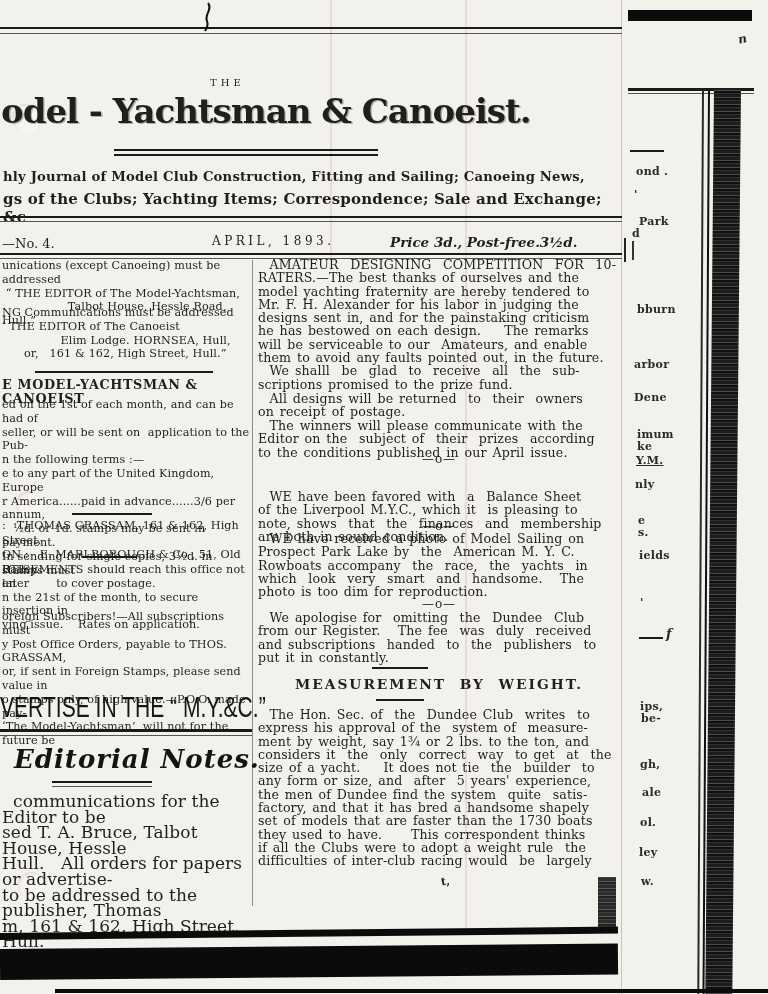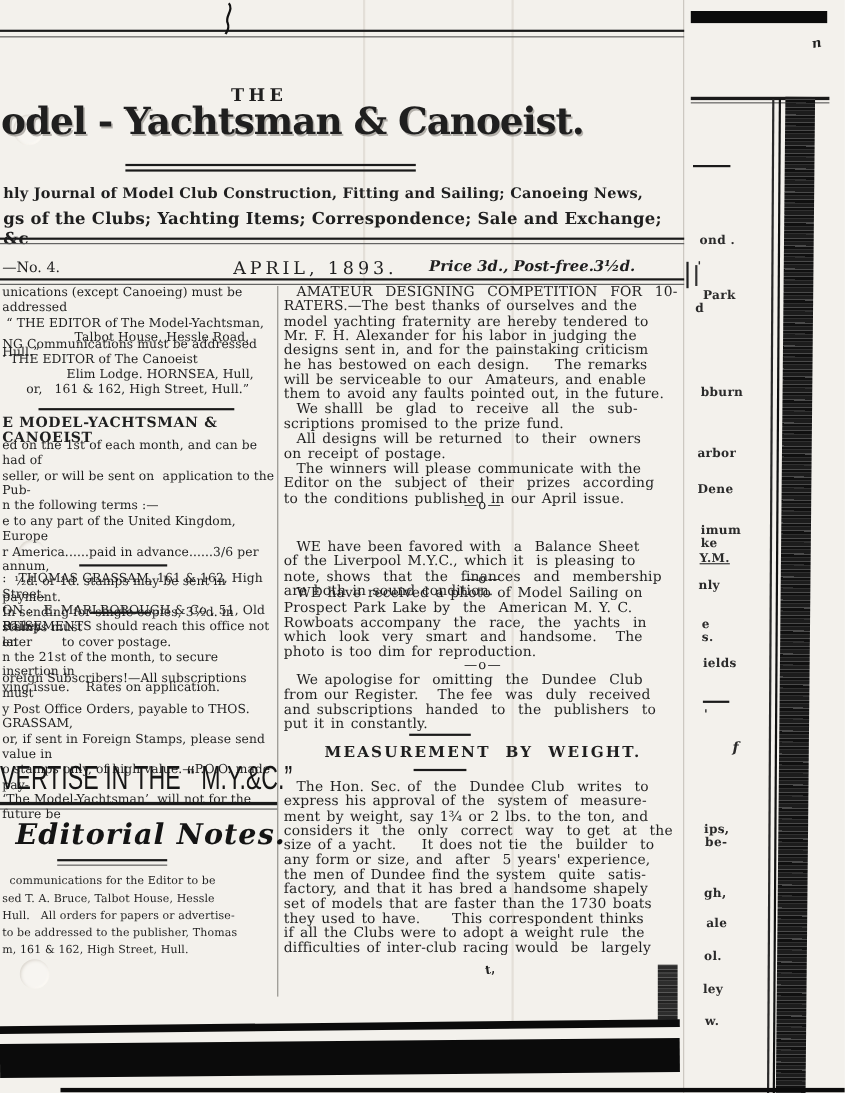--- a/index.html
+++ b/index.html
@@ -51,21 +51,20 @@
     letter-spacing:1px;
     color:#141414;
   }
   .frag{
     position:absolute;
     font-size:11px;
     font-weight:700;
     color:#2a2a2a;
     letter-spacing:0.3px;
     white-space:nowrap;
-    margin-top:47px;
   }
   .hole{
     position:absolute;border-radius:50%;
     background:#f7f5f1;
     box-shadow:inset 1px 1px 3px #d9d4cc, inset -1px -1px 2px #fffdf8;
   }
   .speckle{
     background:repeating-linear-gradient(0deg,#101010 0 2px,#4a4a4a 2px 3px,#1c1c1c 3px 6px,#303030 6px 7px);
   }
   .foldline{position:absolute;width:2px;background:#e3dfd8;}
@@ -82,33 +81,33 @@
   <div class="hole" style="left:12px;top:104px;width:28px;height:28px;"></div>
   <div class="hole" style="left:16px;top:491px;width:26px;height:26px;"></div>
   <div class="hole" style="left:18px;top:872px;width:27px;height:27px;"></div>
 
   <div class="rule" style="left:0;top:27px;width:622px;height:2px;"></div>
   <div class="rule-faint" style="left:0;top:33px;width:622px;height:1px;"></div>
   <svg class="abs" style="left:198px;top:1px;" width="20" height="32" viewBox="0 0 20 32">
     <path d="M10 2 C15 8, 6 14, 9 20 C11 25, 8 28, 7 30" stroke="#111" stroke-width="2" fill="none"></path>
   </svg>
 
-  <div class="txt" style="left:210px;top:77px;font-size:16px;font-weight:700;letter-spacing:4px;">THE</div>
+  <div class="txt" style="left:210px;top:77px;font-size:10px;font-weight:400;letter-spacing:4px;">THE</div>
   <div class="txt masthead-title" style="left:1px;top:91px;">odel - Yachtsman &amp; Canoeist.</div>
   <div class="rule" style="left:114px;top:149px;width:264px;height:2px;"></div>
   <div class="rule" style="left:114px;top:154px;width:264px;height:2px;"></div>
 
   <div class="txt" style="left:3px;top:169px;width:618px;font-size:13.2px;font-weight:700;letter-spacing:0.2px;">hly Journal of Model Club Construction, Fitting and Sailing; Canoeing News,</div>
   <div class="txt" style="left:3px;top:190px;width:618px;font-size:15px;font-weight:700;letter-spacing:0.2px;">gs of the Clubs; Yachting Items; Correspondence; Sale and Exchange; &amp;c</div>
 
   <div class="rule" style="left:0;top:216px;width:622px;height:2px;"></div>
   <div class="rule-faint" style="left:0;top:221px;width:622px;height:1px;"></div>
 
   <div class="txt" style="left:2px;top:236px;font-size:13px;">—No. 4.</div>
-  <div class="txt" style="left:212px;top:234px;font-size:16px;letter-spacing:3.5px;">APRIL, 1893.</div>
+  <div class="txt" style="left:212px;top:234px;font-size:12px;letter-spacing:3.5px;">APRIL, 1893.</div>
   <div class="txt" style="left:390px;top:234px;font-size:13.5px;font-style:italic;font-weight:700;">Price 3d., Post-free.3½d.</div>
 
   <div class="rule" style="left:0;top:253px;width:622px;height:2px;"></div>
   <div class="rule-faint" style="left:0;top:258px;width:622px;height:1px;"></div>
 
   <div class="abs" style="left:252px;top:260px;width:1px;height:646px;background:#8d8a84;"></div>
 
   <div class="txt lcol" style="top:259px;">unications (except Canoeing) must be addressed
  “ THE EDITOR of The Model-Yachtsman,
                   Talbot House, Hessle Road, Hull.”</div>
@@ -147,21 +146,21 @@
 
   <div class="txt banner" style="left:0;top:692px;">VERTISE IN THE “ M.Y.&amp;C.”</div>
 
   <div class="rule" style="left:0;top:729px;width:252px;height:3px;"></div>
   <div class="rule-faint" style="left:0;top:735px;width:252px;height:1px;"></div>
 
   <div class="txt blackletter" style="left:14px;top:744px;">Editorial Notes.</div>
   <div class="rule" style="left:52px;top:781px;width:100px;height:2px;"></div>
   <div class="rule-faint" style="left:52px;top:786px;width:100px;height:1px;"></div>
 
-  <div class="txt lcol" style="top:794px;font-size:10px;line-height:15.6px;">  communications for the Editor to be
+  <div class="txt lcol" style="top:794px;font-size:17px;line-height:15.6px;">  communications for the Editor to be
 sed T. A. Bruce, Talbot House, Hessle
 Hull.   All orders for papers or advertise-
 to be addressed to the publisher, Thomas
 m, 161 &amp; 162, High Street, Hull.</div>
 
   <div class="txt rcol" style="top:258px;">  AMATEUR  DESIGNING  COMPETITION  FOR  10-
 RATERS.—The best thanks of ourselves and the
 model yachting fraternity are hereby tendered to
 Mr. F. H. Alexander for his labor in judging the
 designs sent in, and for the painstaking criticism

